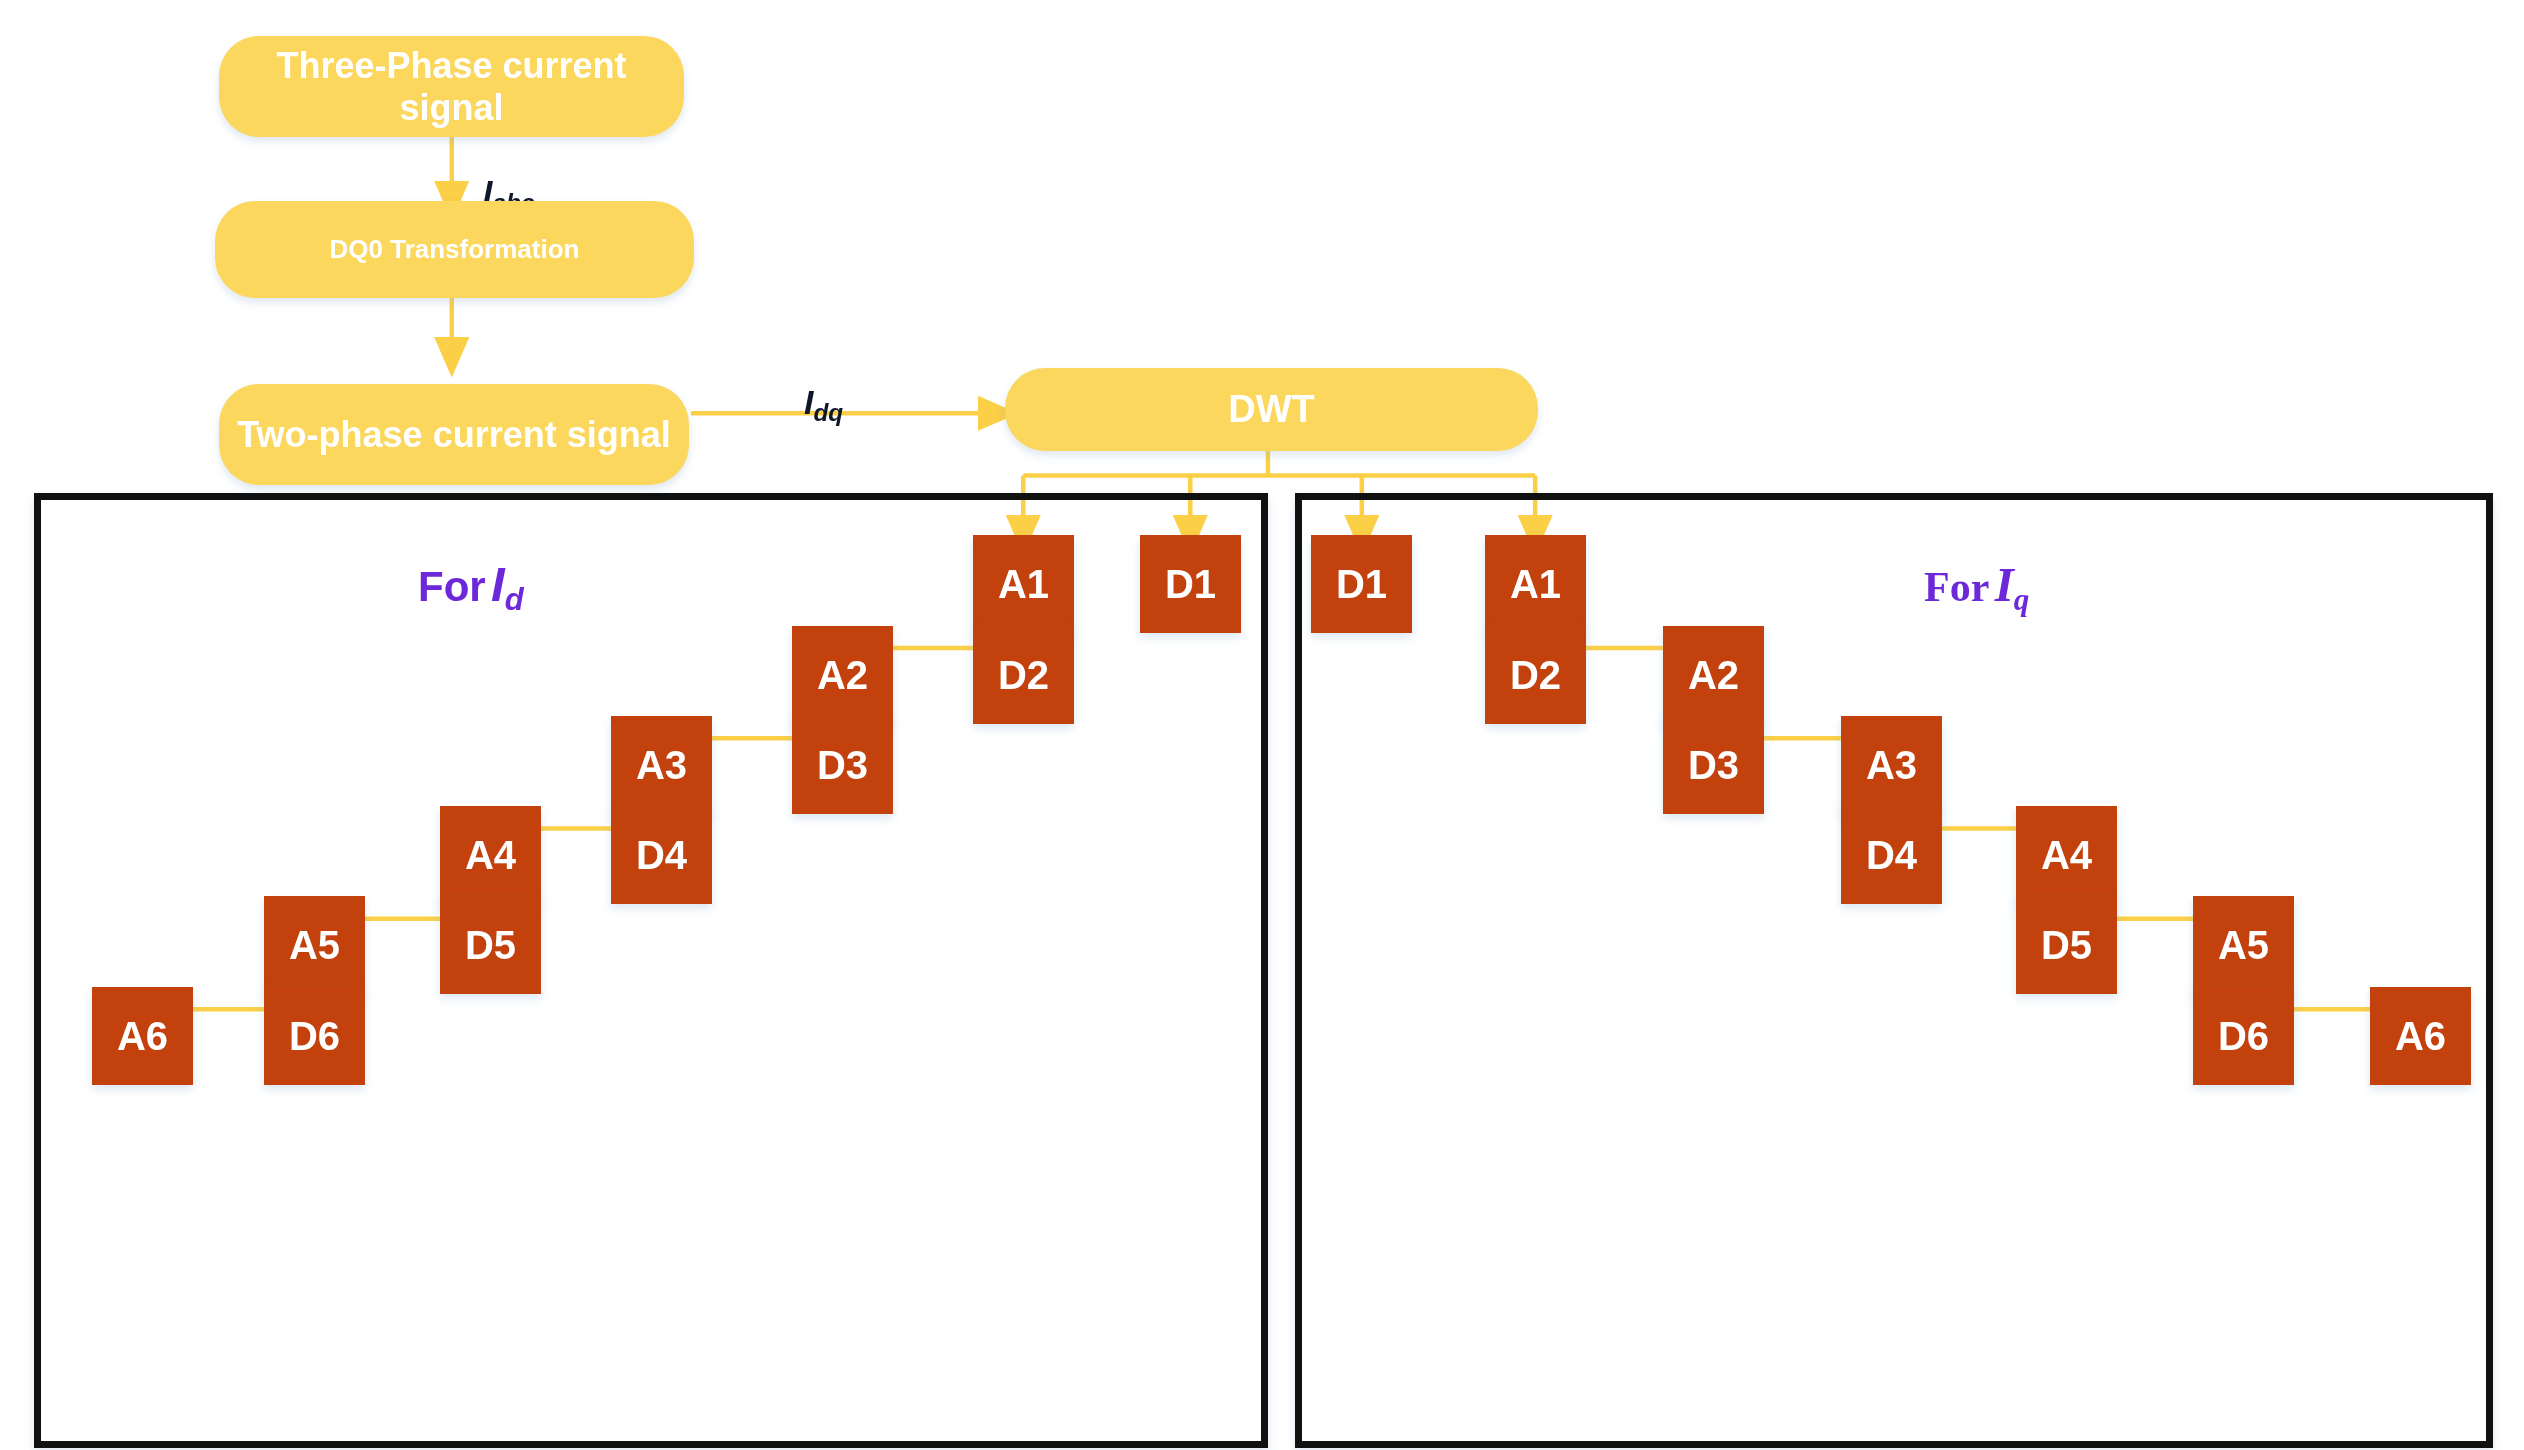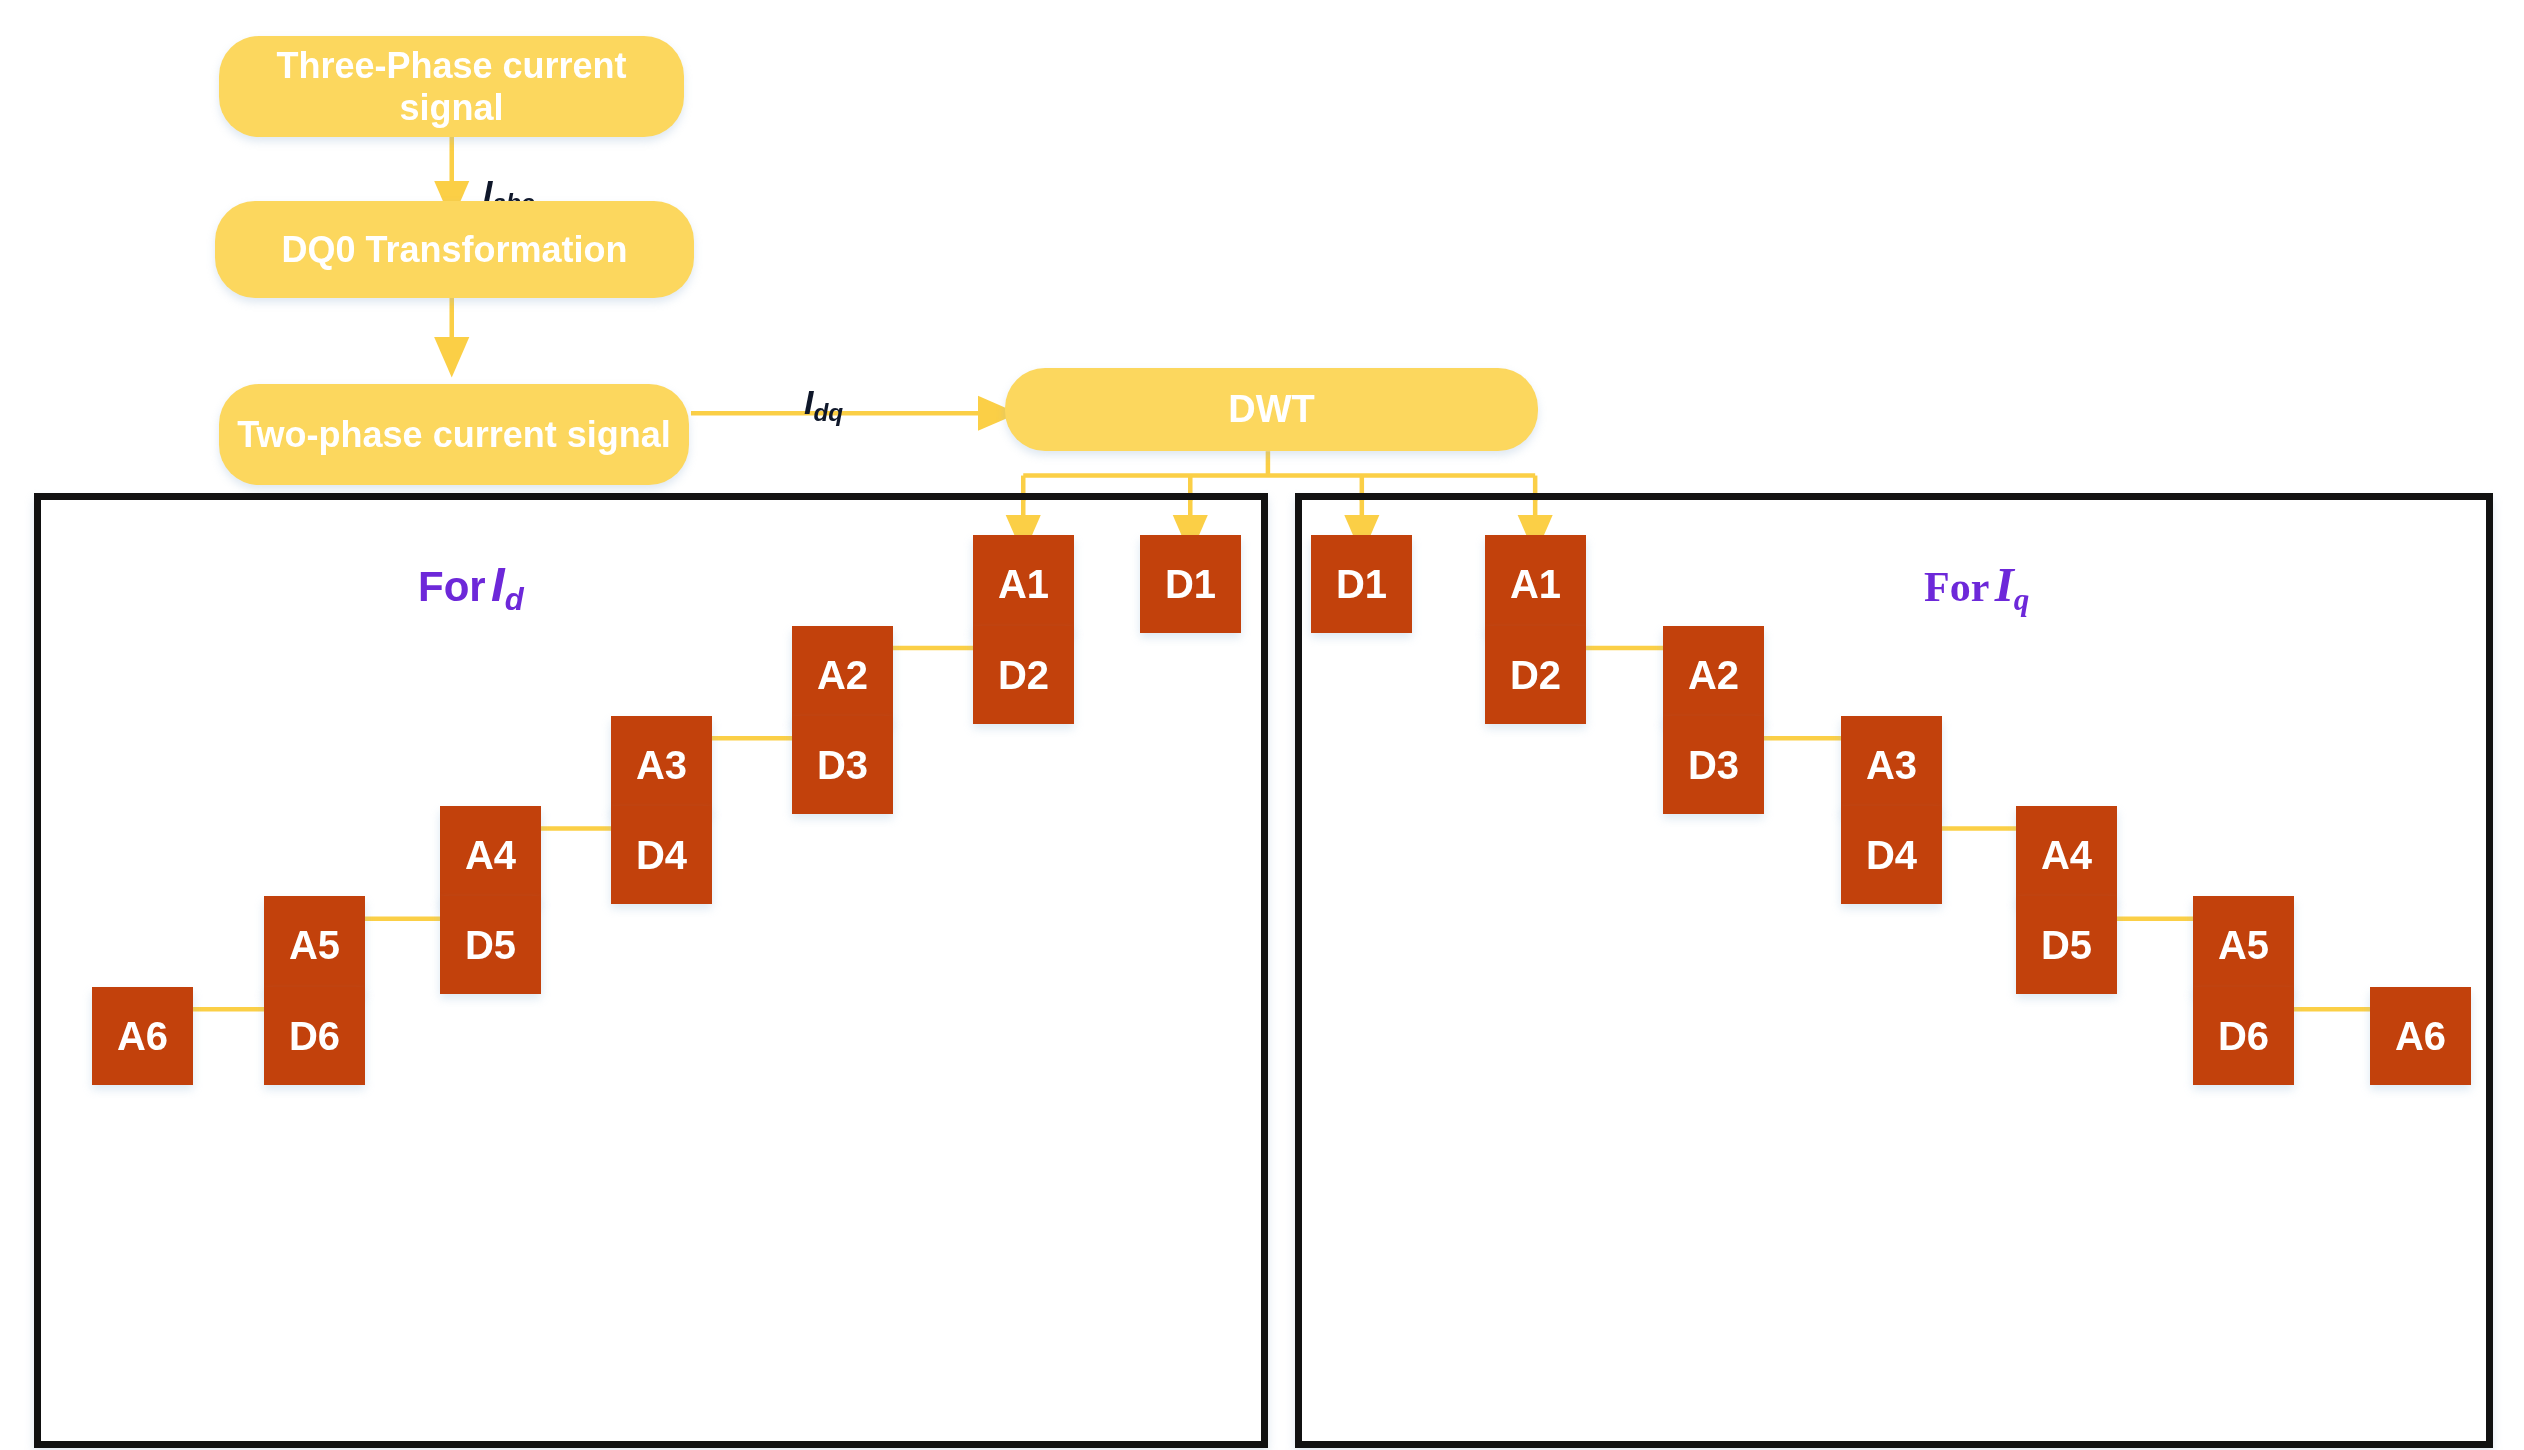--- a/index.html
+++ b/index.html
@@ -169,21 +169,21 @@
   </svg>
 
   <div class="pill" style="left:219px;top:20px;width:465px;height:101px;font-size:36px;">
     <span>Three-Phase current signal</span>
   </div>
 
   <div class="edge-label" style="left:483px;top:135px;">
     <span>I</span><span class="sub">abc</span>
   </div>
 
-  <div class="pill" style="left:215px;top:185px;width:479px;height:97px;font-size:36px;">
+  <div class="pill" style="left:215px;top:185px;width:479px;height:97px;font-size:26px;">
     <span>DQ0 Transformation</span>
   </div>
 
   <div class="pill" style="left:219px;top:341px;width:470px;height:101px;font-size:36px;margin-top:27px;">
     <span>Two-phase current signal</span>
   </div>
 
   <div class="edge-label" style="left:804px;top:345px;">
     <span>I</span><span class="sub">dq</span>
   </div>

